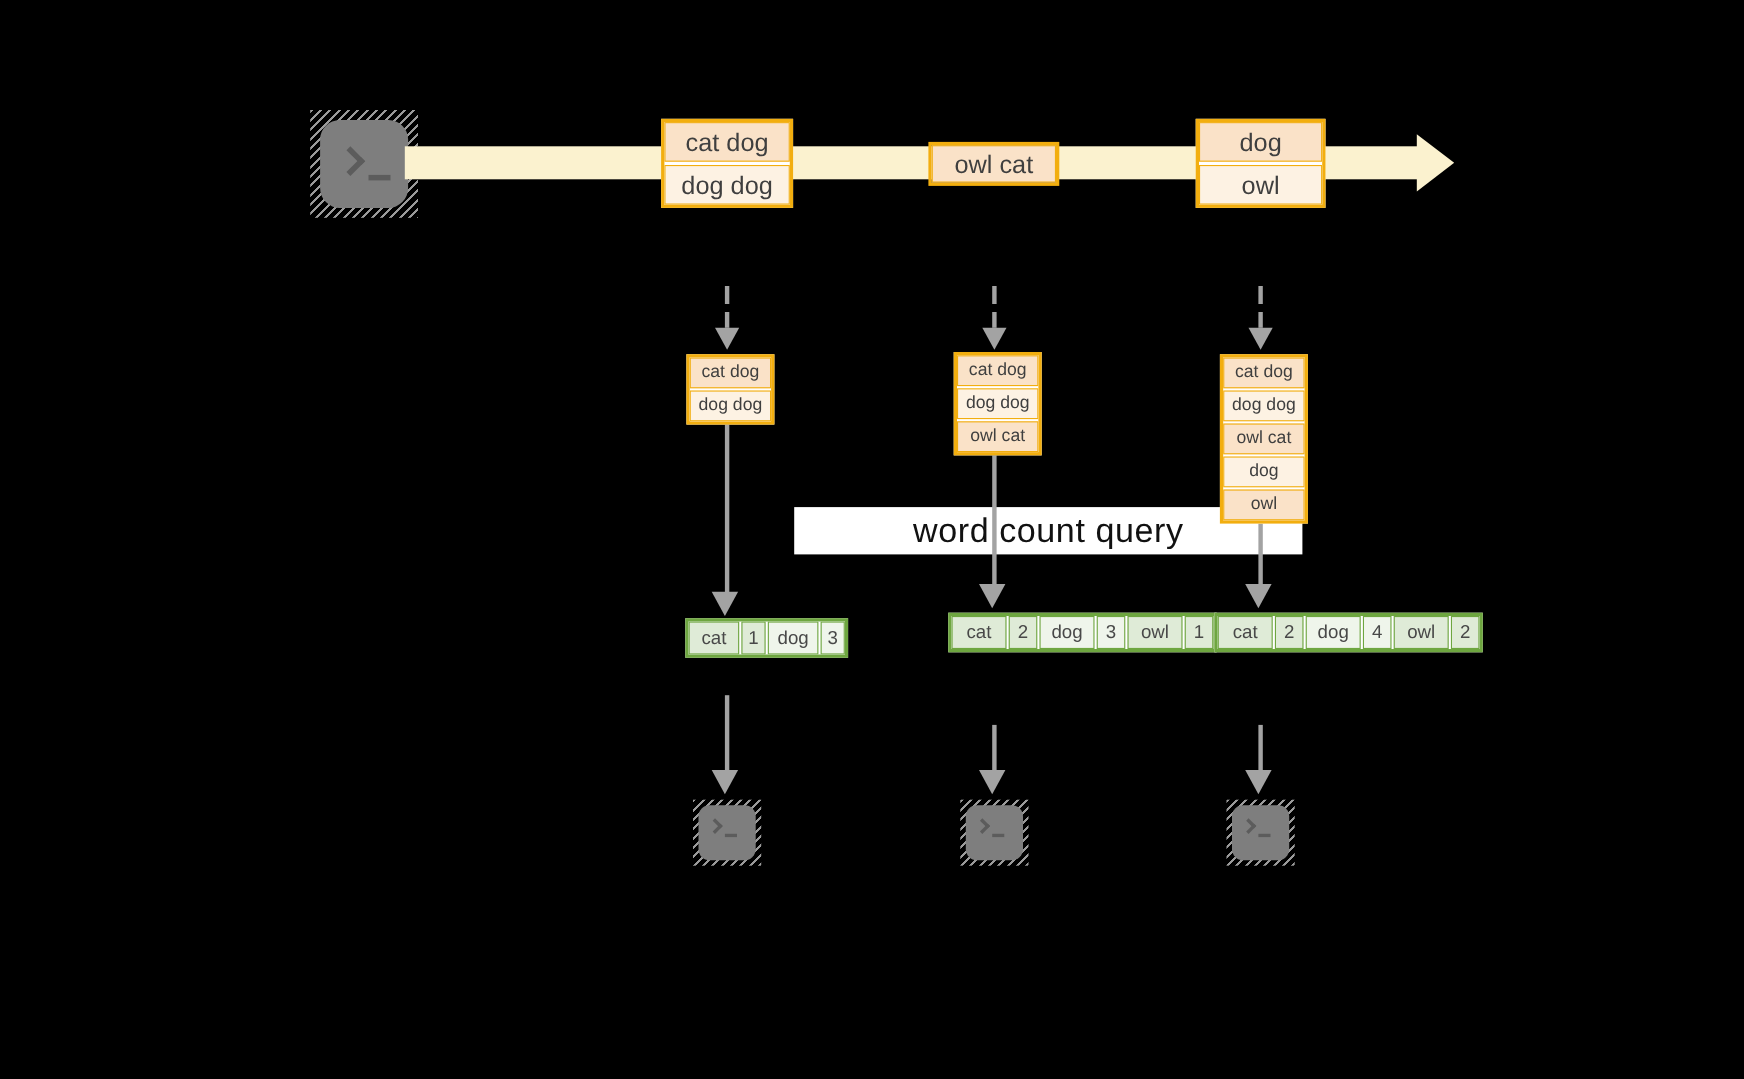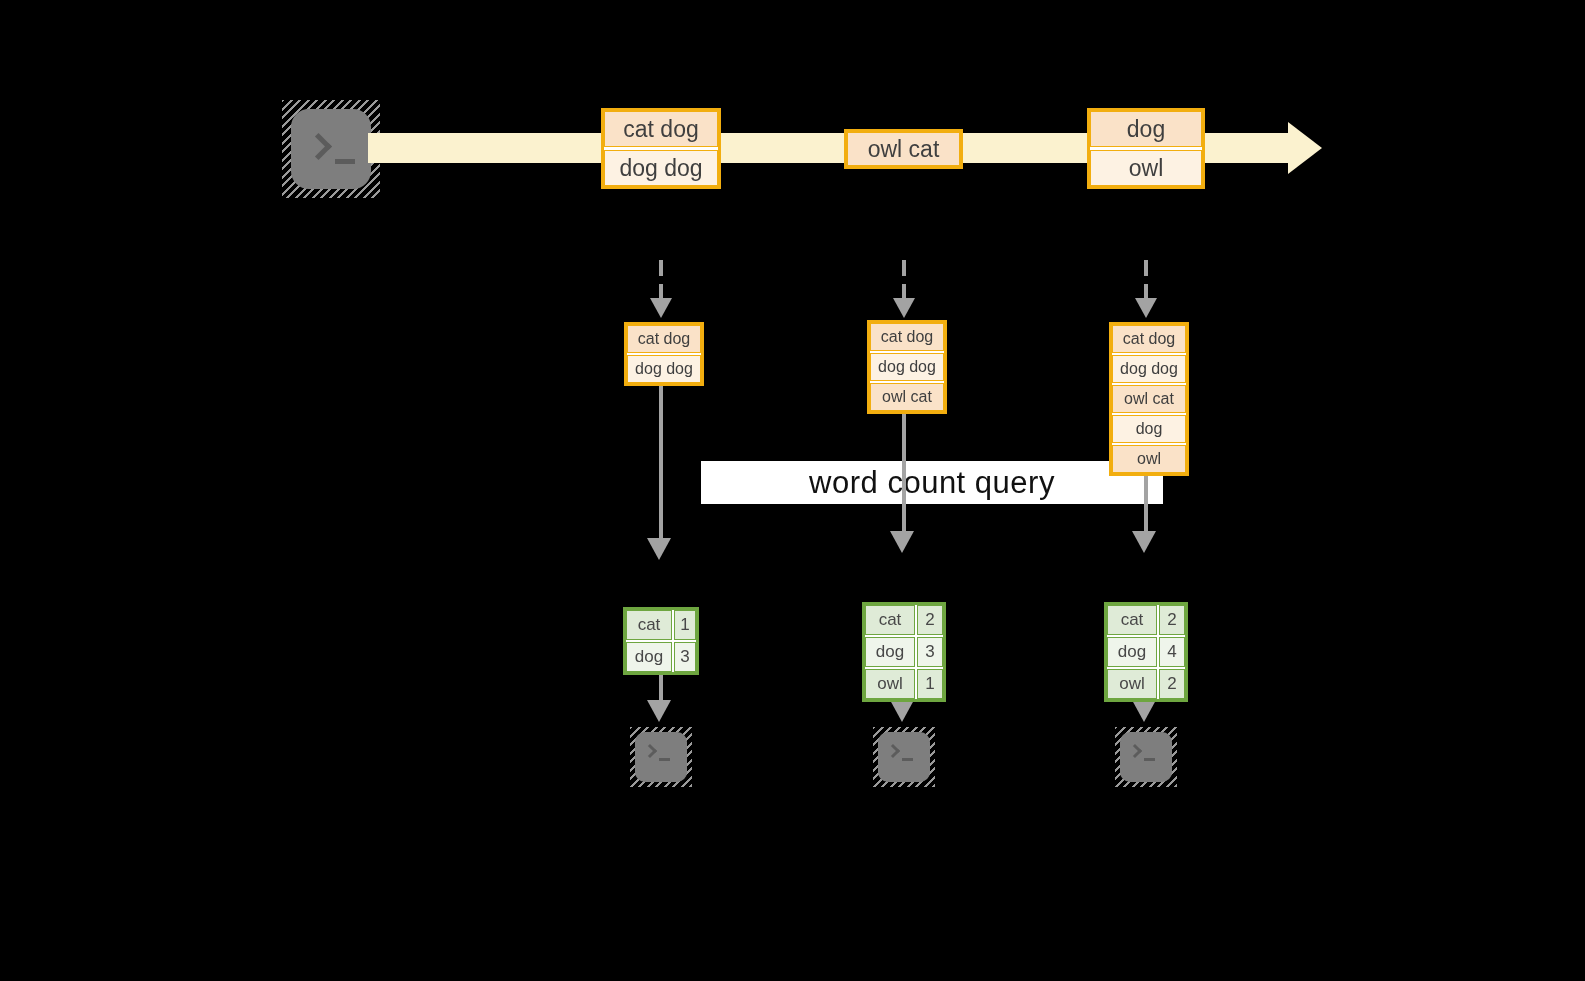--- a/index.html
+++ b/index.html
@@ -55,21 +55,21 @@
     border-left:12px solid transparent; border-right:12px solid transparent;
     border-top:22px solid #A3A3A3; }
 
   
   .qlabel { position:absolute; background:#fff; color:#111; z-index:2;
     display:flex; align-items:center; justify-content:center;
     font-size:31px; font-weight:300; letter-spacing:0.5px; }
 
   
   .gtable { position:absolute; z-index:4; border:3px solid #6EA640; background:#fff;
-    display:flex; flex-direction:column; gap:2px;margin-top:45px; }
+    display:flex; flex-direction:row; gap:2px; }
   .grow { display:flex; gap:2px; }
   .gcell { border:1px solid #6EA640; height:28px; display:flex; align-items:center;
     justify-content:center; font-size:17px; color:#484848; }
   .grow:nth-child(odd) .gcell { background:#DFEBD7; }
   .grow:nth-child(even) .gcell { background:#EFF5EB; }
   .gtable.narrow .gcell.word { width:44px; }
   .gtable.narrow .gcell.num  { width:20px; }
   .gtable.wide .gcell.word { width:48px; }
   .gtable.wide .gcell.num  { width:24px; }
 </style>
@@ -118,21 +118,21 @@
     <div class="scell">owl cat</div>
   </div>
   <div class="sstack" style="left:1109px; top:322px;">
     <div class="scell">cat dog</div>
     <div class="scell">dog dog</div>
     <div class="scell">owl cat</div>
     <div class="scell">dog</div>
     <div class="scell">owl</div>
   </div>
 
-  <div class="qlabel" style="left:673px; top:461px; width:462px; height:43px;margin-left:28px;">word count query</div>
+  <div class="qlabel" style="left:694px; top:461px; width:462px; height:43px;margin-left:28px;">word count query</div>
 
   <div class="vline" style="left:659px; top:386px; height:154px;"></div>
   <div class="ah" style="left:647px; top:538px;"></div>
   <div class="vline" style="left:902px; top:414px; height:119px;"></div>
   <div class="ah" style="left:890px; top:531px;"></div>
   <div class="vline" style="left:1144px; top:476px; height:57px;"></div>
   <div class="ah" style="left:1132px; top:531px;"></div>
 
   <div class="gtable narrow" style="left:623px; top:562px;">
     <div class="grow">

